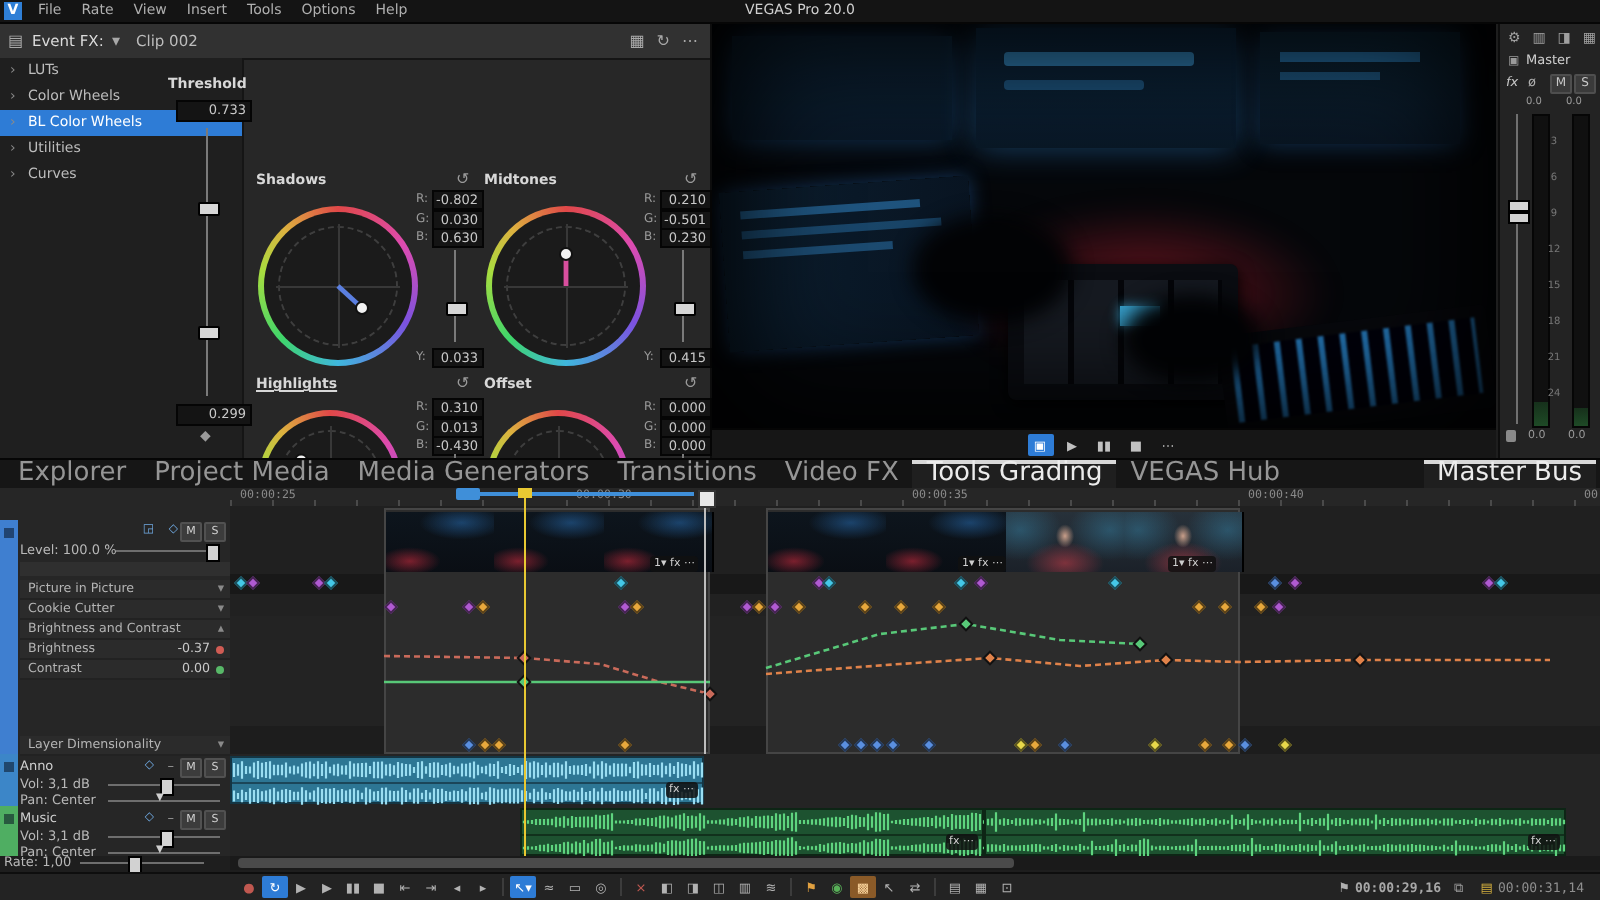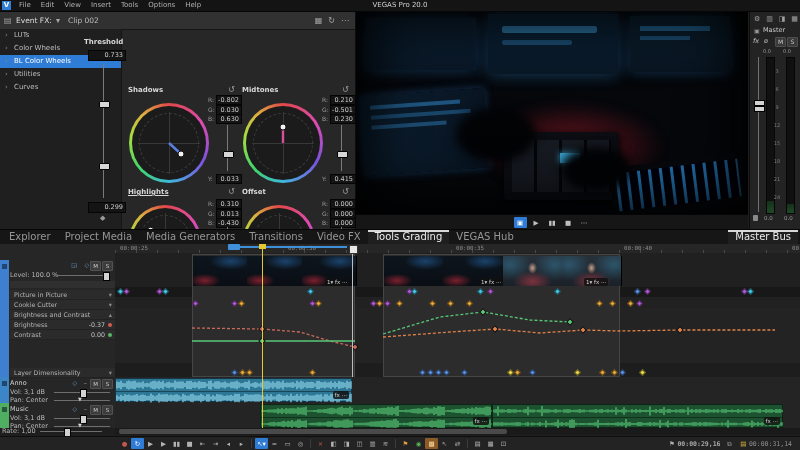--- a/index.html
+++ b/index.html
@@ -43,21 +43,21 @@
   
   #master{left:749px;top:12px;width:51px;height:217px;background:#232323;border-left:1px solid #0d0d0d;}
   .m-ic{color:#a0a0a0;font-size:7px;}
   .msq{position:absolute;background:#3a3a3a;border:1px solid #4e4e4e;color:#c8c8c8;font-size:6px;
     text-align:center;border-radius:1px;}
   .meter{position:absolute;width:7px;background:#101010;border:1px solid #060606;}
   .meter .fill{position:absolute;left:0;right:0;bottom:0;background:linear-gradient(180deg,#16301b,#1e4a26);}
   .scale-num{position:absolute;font-size:5px;color:#787878;width:10px;text-align:center;}
   
   #dockbar{left:0;top:229px;width:800px;height:15px;background:#161616;border-top:1px solid #060606;border-bottom:1px solid #060606;}
-  .dtab{display:inline-block;padding:0 7px;font-size:10px;line-height:14px;color:#969696;}
+  .dtab{display:inline-block;padding:0 7px;font-size:13px;line-height:14px;color:#969696;}
   .dtab.active{color:#ececec;background:#1f1f1f;box-shadow:inset 0 2px 0 #d8d8d8;}
   
   #tl-left{left:0;top:244px;width:115px;height:184px;background:#262626;border-right:1px solid #111;}
   #big-tc{left:0;top:0;width:115px;height:16px;background:#0d0d0d;color:#e2e2e2;font-size:11.5px;line-height:16px;text-align:right;padding-right:6px;box-sizing:border-box;}
   .strip{position:absolute;left:0;width:9px;}
   .hdr-row{position:absolute;left:10px;width:105px;font-size:6.5px;color:#b8b8b8;}
   .prow{position:absolute;left:10px;width:105px;height:10px;line-height:10px;background:#2b2b2b;border-bottom:1px solid #222;
     font-size:6.3px;color:#b4b4b4;padding-left:4px;box-sizing:border-box;}
   .prow .chev{position:absolute;right:3px;color:#8a8a8a;}
   .prow .pval{position:absolute;right:10px;color:#c8c8c8;}
@@ -96,21 +96,21 @@
   .tsep{display:inline-block;width:1px;height:9px;background:#3c3c3c;margin:2px 3px 0 3px;vertical-align:top;}
   .cursor2{background:#bdbdbd;width:1px;}
 </style>
 </head>
 <body>
 
 <div id="stage">
 
   <div class="abs" id="titlebar">
     <div class="abs" id="logo">V</div>
-    <div class="abs" style="left:14px;top:0;" id="menubar"><span class="menu-item">File</span><span class="menu-item">Edit</span><span class="menu-item">View</span><span class="menu-item">Insert</span><span class="menu-item">Tools</span><span class="menu-item">Options</span><span class="menu-item">Help</span></div>
+    <div class="abs" style="left:14px;top:0;" id="menubar"><span class="menu-item">File</span><span class="menu-item">Rate</span><span class="menu-item">View</span><span class="menu-item">Insert</span><span class="menu-item">Tools</span><span class="menu-item">Options</span><span class="menu-item">Help</span></div>
     <div class="abs" id="app-title">VEGAS Pro 20.0</div>
   </div>
 
   <div class="abs" id="fx-panel">
     <div class="abs" id="fx-header">
       <span class="abs hicon" style="left:4px;">▤</span>
       <span class="abs t" style="left:16px;">Event FX:</span>
       <span class="abs hicon" style="left:56px;">▾</span>
       <span class="abs t" style="left:68px;color:#bdbdbd;">Clip 002</span>
       <span id="fx-hicons" class="abs" style="right:6px;top:0;"><span class="hicon" style="margin-left: 6px;">▦</span><span class="hicon" style="margin-left: 6px;">↻</span><span class="hicon" style="margin-left: 6px;">⋯</span></span>

